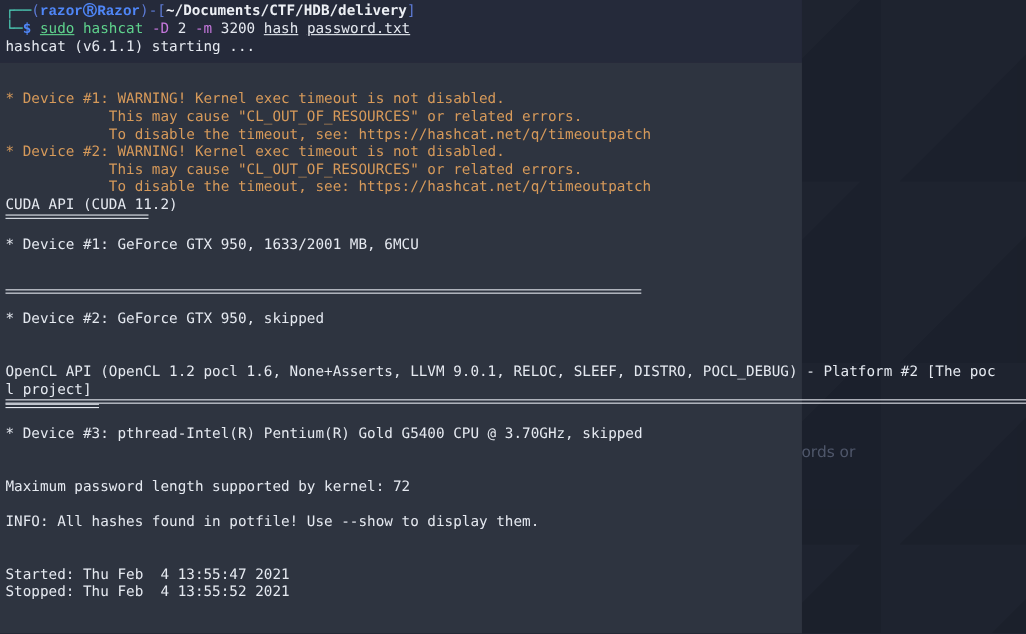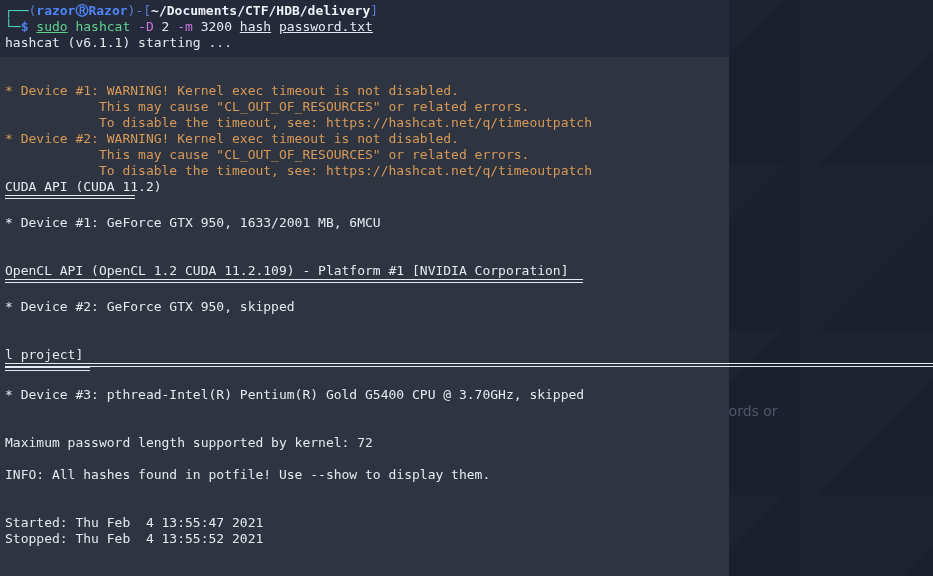--- a/index.html
+++ b/index.html
@@ -34,21 +34,21 @@
   .term{position:absolute;left:0;top:0;width:933px;height:576px;
     font-size:13px;line-height:16px;color:#d8dee9;}
   .term-top{position:absolute;left:0;top:0;width:729px;height:57px;background:#252a3a;}
   .term-body{position:absolute;left:0;top:57px;width:729px;height:519px;background:#2e3440;}
 
   .lines{position:absolute;left:0;top:0;width:933px;padding:3px 0 0 0;}
   .ln{height:16px;white-space:pre;padding-left:5px;}
 
   
   .c-frame{color:#4fd6be;}
-  .c-user{color:#4f86f7;font-weight:bold;}
+  .c-user{color:#4f86f7;font-weight:bold;font-family:Liberation Mono, monospace;}
   .c-at{color:#4f86f7;font-weight:bold;}
   .c-paren{color:#5d7bd6;}
   .c-path{color:#eceff4;font-weight:bold;}
   .c-brk{color:#5d7bd6;}
   .c-dollar{color:#4f86f7;font-weight:bold;}
   .c-sudo{color:#5fd38d;text-decoration:underline;}
   .c-cmd{color:#5fd38d;}
   .c-flag{color:#c678dd;}
   .c-num{color:#e5e9f0;}
   .c-file{color:#e5e9f0;text-decoration:underline;text-align:center;}
@@ -115,30 +115,30 @@
       <div class="ln c-out">CUDA API (CUDA 11.2)</div>
       <div class="rule">
           <i style="width:130px"></i>
           <i style="width:130px"></i>
         </div>
       <div class="ln"> </div>
       <div class="ln c-out">* Device #1: GeForce GTX 950, 1633/2001 MB, 6MCU</div>
       <div class="ln"> </div>
       <div class="ln"> </div>
 
-      <div class="ln c-out">OpenCL API (OpenCL 1.2 CUDA 11.2.109) - Platform #1 [NVIDIA Corporation]</div>
       <div class="rule">
           <i style="width:578px"></i>
           <i style="width:578px"></i>
         </div>
       <div class="ln"> </div>
       <div class="ln c-out">* Device #2: GeForce GTX 950, skipped</div>
       <div class="ln"> </div>
       <div class="ln"> </div>
 
+      <div class="ln c-out">OpenCL API (OpenCL 1.2 pocl 1.6, None+Asserts, LLVM 9.0.1, RELOC, SLEEF, DISTRO, POCL_DEBUG) - Platform #2 [The poc</div>
       <div class="ln c-out">l project]</div>
       <div class="rule">
           <i style="width:928px"></i>
           <i style="width:928px"></i>
         </div>
       <div class="rule">
           <i style="width:85px"></i>
           <i style="width:85px"></i>
         </div>
       <div class="ln"> </div>

